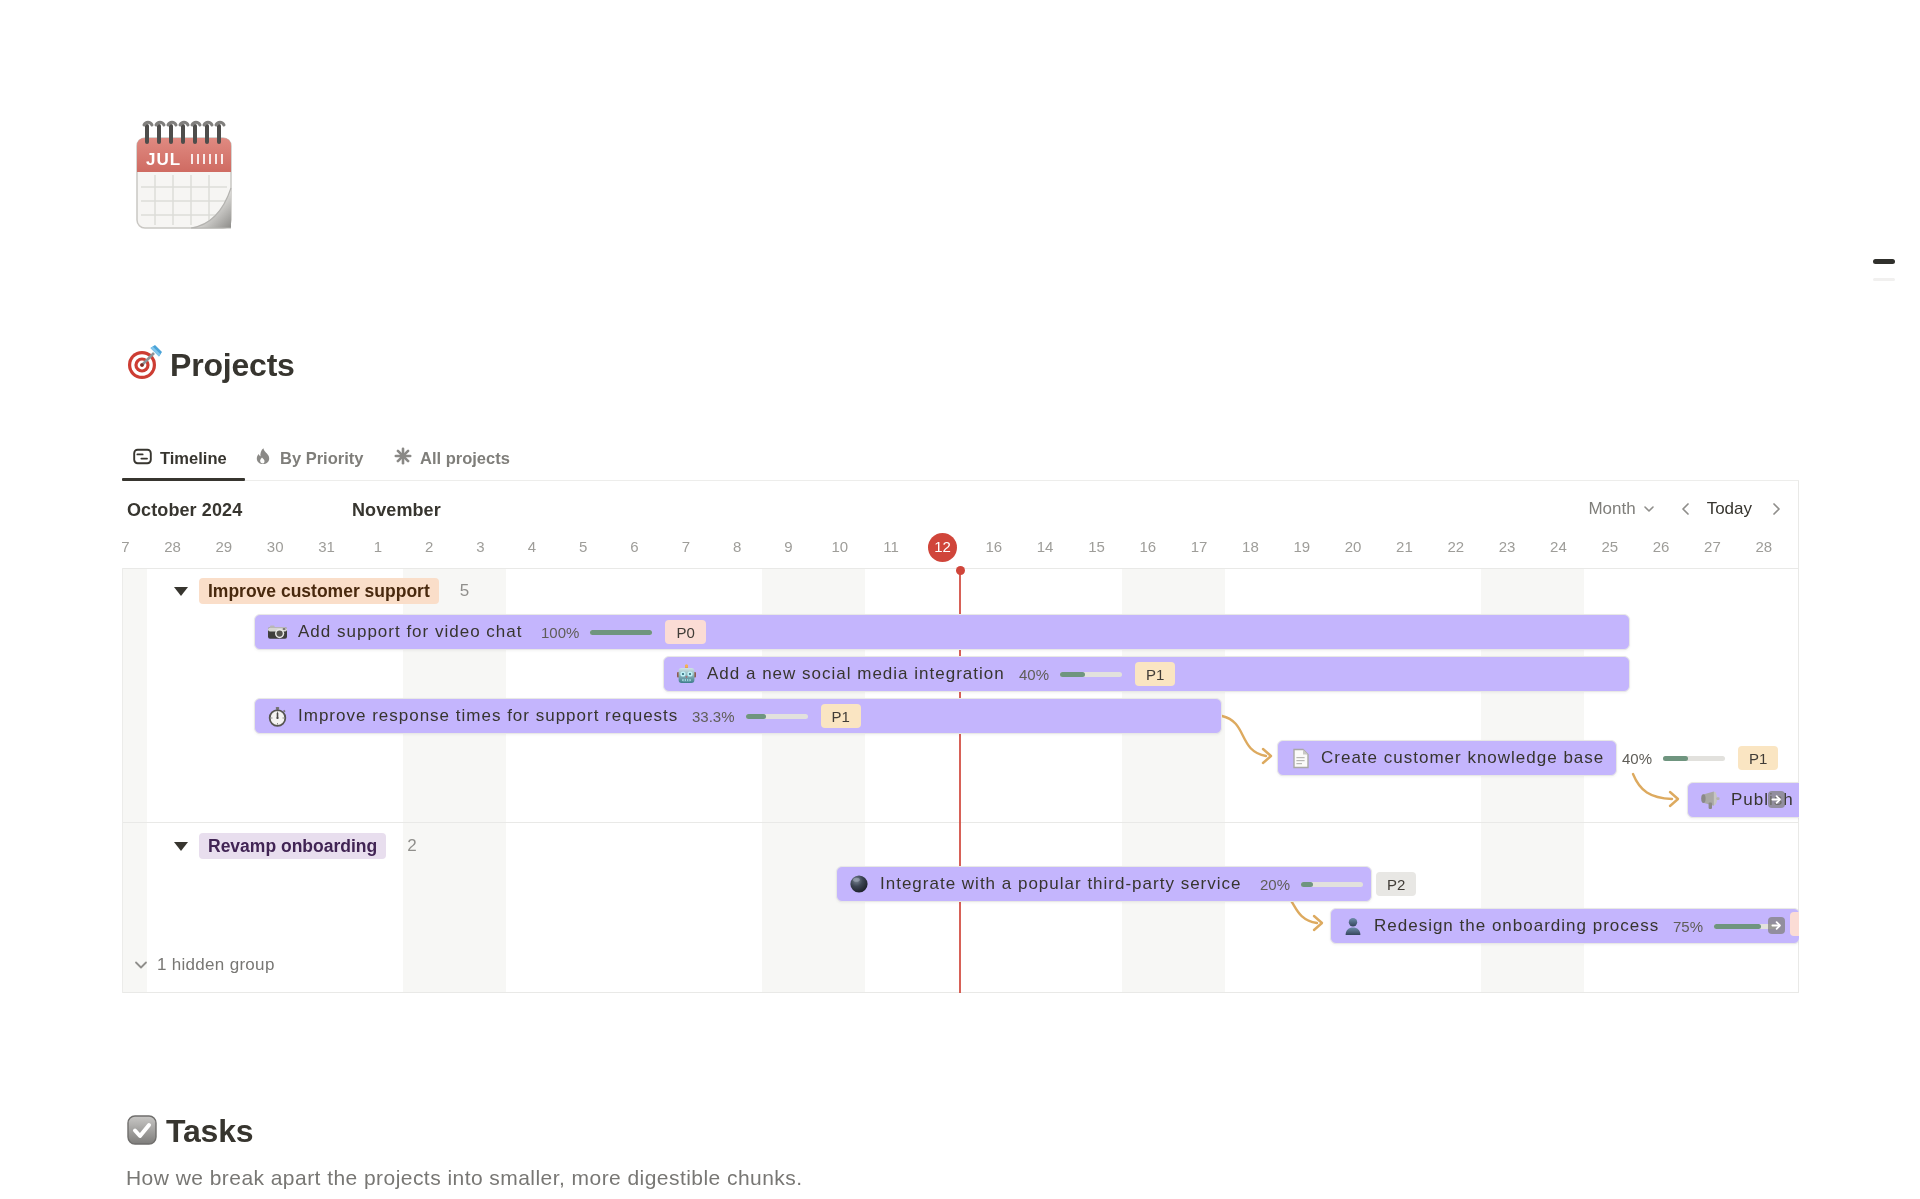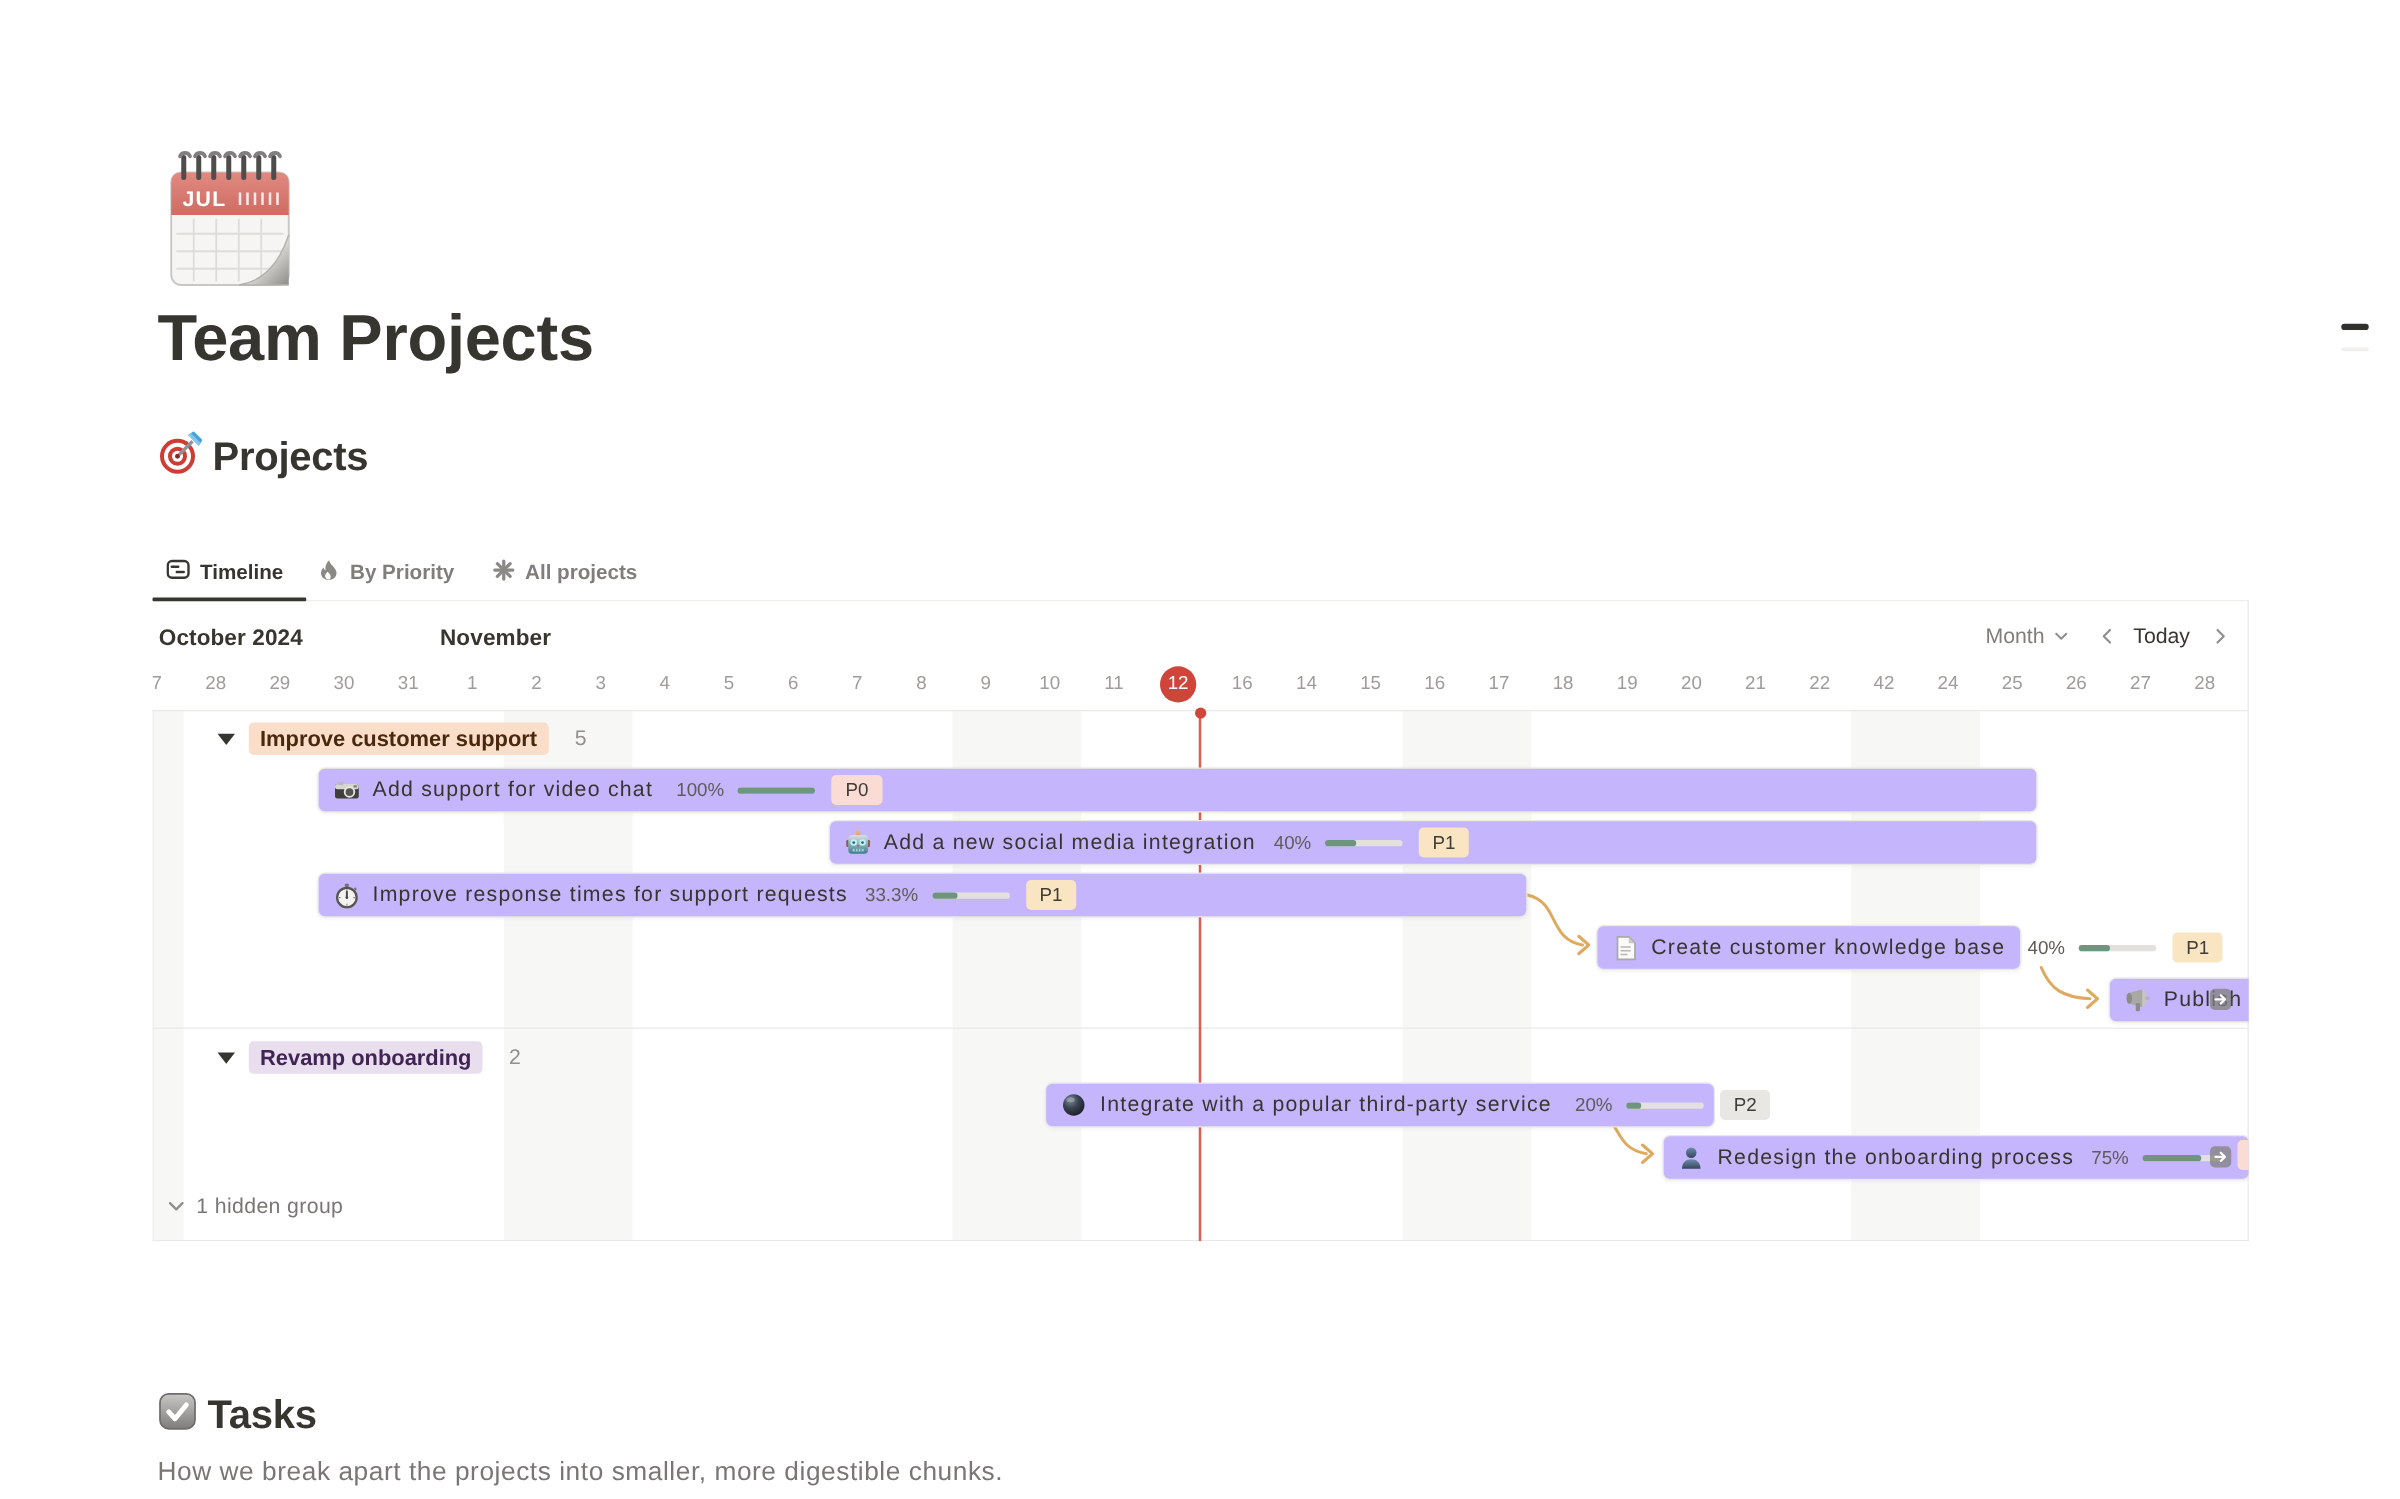--- a/index.html
+++ b/index.html
@@ -150,21 +150,20 @@
         <path d="M45 13 a4.5 5 0 0 1 8 0"></path>
           <path d="M57 13 a4.5 5 0 0 1 8 0"></path>
           <path d="M69 13 a4.5 5 0 0 1 8 0"></path>
         <path d="M81 13 a4.5 5 0 0 1 8 0"></path>
       </g>
       <path d="M96 116 H56 q28,-4 40,-40 Z" fill="url(#curlGrad)"></path>
       <path d="M96 116 H56 q28,-4 40,-40" fill="none" stroke="#b4b3b0" stroke-width="1.2"></path>
     </svg>
   </div>
 
-  <div class="abs" id="page-title">Team Projects</div>
 
   <div class="abs" id="window-dash"></div>
   <div class="abs" id="window-dash-2"></div>
 
   <div class="abs h2row" id="projects-h2">
     <span>
       <svg width="36" height="36" viewBox="0 0 36 36">
         <circle cx="16" cy="20" r="14" fill="#cd3d33"></circle>
         <circle cx="16" cy="20" r="10.8" fill="#ffffff"></circle>
         <circle cx="16" cy="20" r="7.6" fill="#cd3d33"></circle>
@@ -265,21 +264,21 @@
         <span class="datecell" style="left: 845.81px;">16</span>
         <span class="datecell" style="left: 897.14px;">14</span>
         <span class="datecell" style="left: 948.47px;">15</span>
         <span class="datecell" style="left: 999.8px;">16</span>
         <span class="datecell" style="left: 1051.13px;">17</span>
         <span class="datecell" style="left: 1102.46px;">18</span>
         <span class="datecell" style="left: 1153.79px;">19</span>
         <span class="datecell" style="left: 1205.12px;">20</span>
         <span class="datecell" style="left: 1256.45px;">21</span>
         <span class="datecell" style="left: 1307.78px;">22</span>
-        <span class="datecell" style="left: 1359.11px;">42</span>
+        <span class="datecell" style="left: 1359.11px;">23</span>
         <span class="datecell" style="left: 1410.44px;">24</span>
         <span class="datecell" style="left: 1461.77px;">25</span>
         <span class="datecell" style="left: 1513.1px;">26</span>
         <span class="datecell" style="left: 1564.43px;">27</span>
         <span class="datecell" style="left: 1615.76px;">28</span>
       </div>
     <div class="abs" id="today-circle" style="left: 805.98px;"></div>
 
     <div class="abs hline" style="top:80px"></div>
     <div class="abs hline" style="top:334px"></div>

